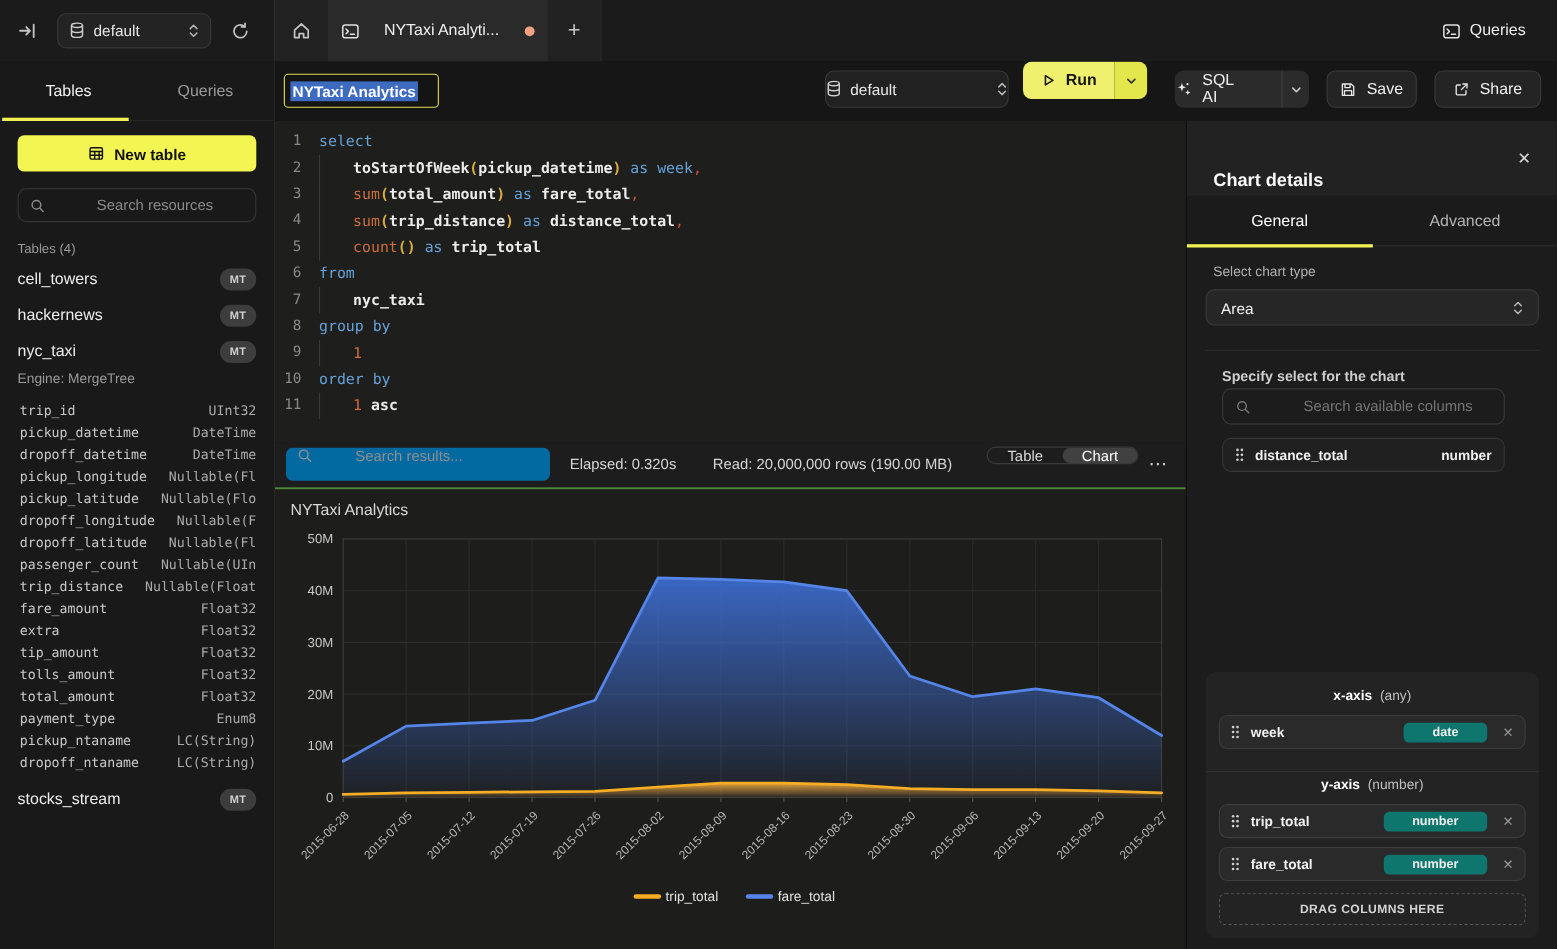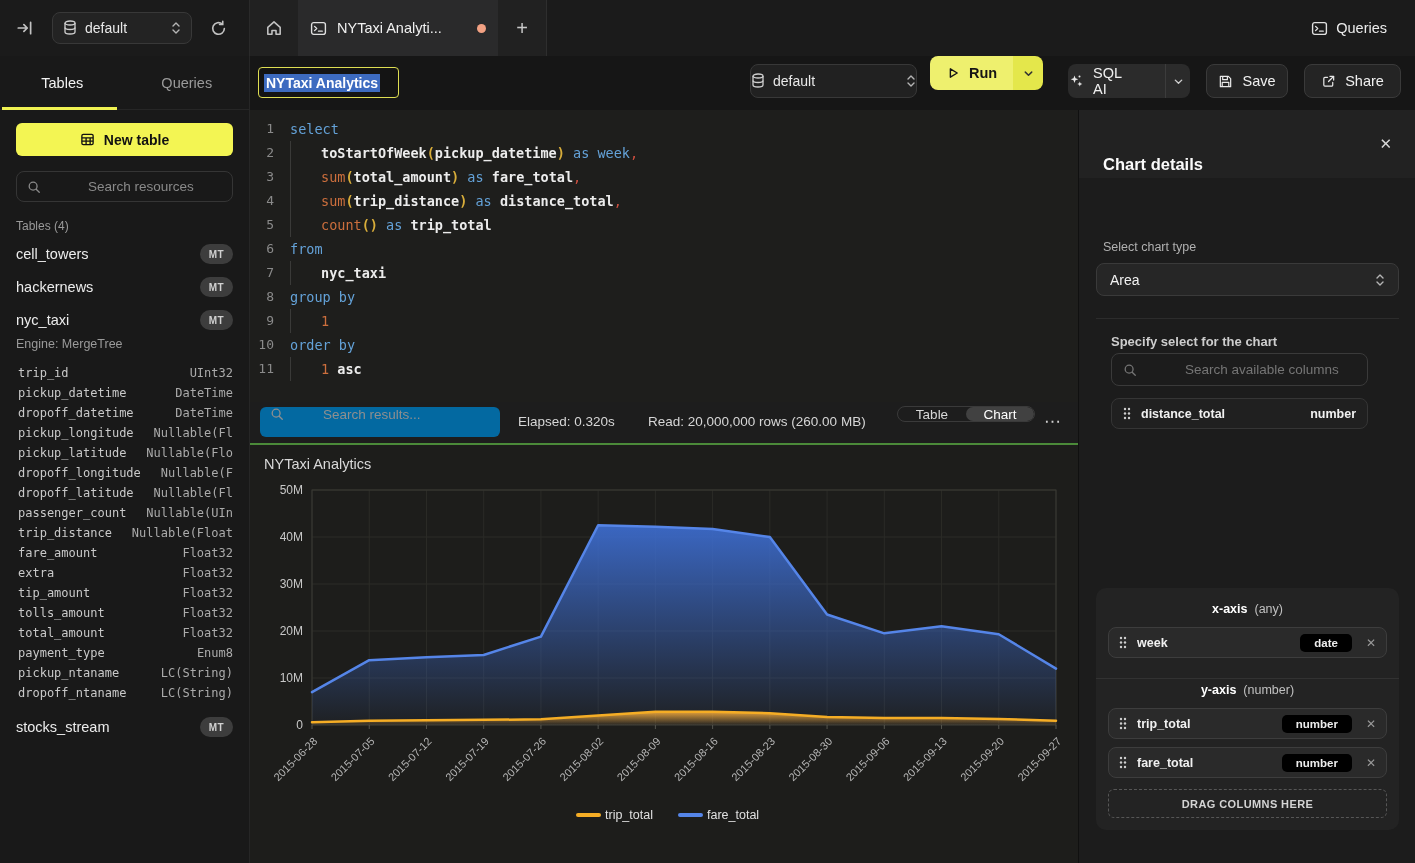--- a/index.html
+++ b/index.html
@@ -14,21 +14,21 @@
   .topbar-left { left:0; top:0; width:250px; height:56px; background:#1b1b1b; border-right:1px solid #2a2a2a; }
   .icon-btn { display:flex; align-items:center; justify-content:center; color:#c2c2c2; background:none; border:none; cursor:pointer; }
   .collapse-btn { position:absolute; left:14px; top:18px; width:22px; height:20px; }
   .dbsel { position:absolute; display:flex; align-items:center; gap:8px; background:#232323; border:1px solid #383838; border-radius:8px; color:#e8e8e8; font-size:14px; cursor:pointer; }
   .dbsel-top { left:52px; top:12px; width:140px; height:32px; padding:0 10px; }
   .dbsel .grow { flex:1; text-align:left; }
   .refresh-btn { position:absolute; left:206px; top:17px; width:24px; height:22px; }
 
   .tabstrip { left:250px; top:0; width:297px; height:56px; background:#212121; border-right:1px solid #2e2e2e; display:flex; }
   .home-btn { width:48px; height:56px; }
-  .tab { width:200px; height:56px; background:#2a2a2b; display:flex; align-items:center; gap:10px; padding:0 12px; cursor:pointer; }
+  .tab { width:200px; height:56px; background:#2a2a2b; display:flex; align-items:center; gap:22px; padding:0 12px; cursor:pointer; }
   .tab-title { font-size:14.5px; color:#f0f0f0; white-space:nowrap; overflow:hidden; flex:1; }
   .dirty-dot { width:9px; height:9px; border-radius:50%; background:#f2a183; flex:none; }
   .plus-btn { width:48px; height:56px; font-size:20px; color:#c8c8c8; }
   .topbar-rest { left:547px; top:0; width:868px; height:56px; background:#1b1b1b; }
   .queries-btn { position:absolute; right:28px; top:14px; height:28px; display:flex; align-items:center; gap:8px; background:none; border:none; color:#ececec; font-size:14.5px; cursor:pointer; }
 
   
   .sidebar { left:0; top:56px; width:250px; height:807px; background:#191919; border-right:1px solid #262626; }
   .side-tabs { position:absolute; left:0; top:0; width:249px; height:54px; display:flex; border-bottom:1px solid #262626; }
   .side-tab { flex:1; display:flex; align-items:center; justify-content:center; font-size:14.5px; color:#9a9a9a; cursor:pointer; position:relative; }
@@ -112,26 +112,26 @@
   .dp-dropdown .grow { flex:1; }
   .dp-divider { position:absolute; left:17px; top:208px; width:303px; height:1px; background:#2c2c2c; }
   .dp-label2 { position:absolute; left:32px; top:224px; font-size:13px; color:#cdcdcd; font-weight:600; }
   .dp-search { position:absolute; left:32px; top:243px; width:257px; height:33px; border:1px solid #3a3a3a; border-radius:8px; display:flex; align-items:center; gap:9px; padding:0 11px; color:#7a7a7a; }
   .dp-search input { background:transparent; border:none; width:100%; color:#cfcfcf; font-size:13.5px; font-family:"Liberation Sans",sans-serif; }
   .dp-search input::placeholder { color:#757575; }
   .col-item { display:flex; align-items:center; gap:10px; height:31px; background:#202020; border:1px solid #353535; border-radius:8px; padding:0 11px; cursor:grab; }
   .col-item .nm { flex:1; font-size:12.5px; font-weight:bold; color:#f0f0f0; }
   .col-item .tp { font-size:12.5px; font-weight:bold; color:#f0f0f0; }
   .avail-item { position:absolute; left:32px; top:288px; width:257px; }
-  .axes-card { position:absolute; left:17px; top:478px; width:303px; background:#232323; border-radius:10px; padding:10px 12px 12px; }
+  .axes-card { position:absolute; left:17px; top:501px; width:303px; background:#232323; border-radius:10px; padding:10px 12px 12px; }
   .axis-title { text-align:center; font-size:12.5px; color:#fff; font-weight:bold; margin-top:4px; }
   .axis-title .hint { color:#c0c0c0; font-weight:normal; }
   .axis-item { display:flex; align-items:center; gap:10px; height:31px; background:#2a2a2a; border:1px solid #3d3d3d; border-radius:8px; padding:0 10px; margin-top:11px; cursor:grab; }
   .axis-item .nm { flex:1; font-size:12.5px; font-weight:bold; color:#f0f0f0; }
-  .type-pill { background:#000000; border-radius:5px; padding:3px 14px; font-size:11.5px; font-weight:bold; color:#ededed;margin-left:25px; }
+  .type-pill { background:#0f766e; border-radius:5px; padding:3px 26px; font-size:11.5px; font-weight:bold; color:#ededed;margin-left:25px; }
   .axis-x-btn { color:#9a9a9a; font-size:12px; margin-left:4px; cursor:pointer; }
   .card-split { height:1px; background:#323232; margin:20px -12px 4px; }
   .drop-zone { margin-top:11px; height:29px; border:1.5px dashed #565656; border-radius:6px; display:flex; align-items:center; justify-content:center; font-size:11px; font-weight:bold; color:#d4d4d4; letter-spacing:.4px; }
   .grip { color:#cfcfcf; flex:none; }
 </style>
 </head>
 <body>
 
 <header class="abs topbar-left">
   <button class="icon-btn collapse-btn">
@@ -449,21 +449,21 @@
   <div class="res-search">
     <span>
       <svg width="14" height="14" viewBox="0 0 16 16" fill="none" stroke="#8f8f8f" stroke-width="1.5">
           <circle cx="7" cy="7" r="4.5"></circle>
           <path d="M10.5 10.5 L14 14" stroke-linecap="round"></path>
         </svg>
     </span>
     <input placeholder="Search results..." style="">
   </div>
   <span class="stat stat-elapsed">Elapsed: 0.320s</span>
-  <span class="stat stat-read">Read: 20,000,000 rows (260.00 MB)</span>
+  <span class="stat stat-read">Read: 20,000,000 rows (190.00 MB)</span>
   <div class="view-toggle">
     <div class="vt-item">Table</div>
     <div class="vt-item active">Chart</div>
   </div>
   <span class="more-btn">⋯</span>
 </section>
 
 <div class="abs success-line"></div>
 
 <section class="abs chart-panel">
@@ -547,20 +547,24 @@
         <text x="457" y="374" class="legend-text">fare_total</text>
       </g>
     </svg>
 </section>
 
 <aside class="abs details">
   <div class="dp-header">
     <span class="dp-title">Chart details</span>
     <span class="dp-close">✕</span>
   </div>
+  <div class="dp-tabs">
+    <div class="dp-tab active">General</div>
+    <div class="dp-tab">Advanced</div>
+  </div>
   <div class="dp-label" style="left:24px; top:130px;">Select chart type</div>
   <div class="dp-dropdown">
     <span class="grow">Area</span>
     <span>
       <svg width="10" height="14" viewBox="0 0 10 14" fill="none" stroke="#b5b5b5" stroke-width="1.4" stroke-linecap="round" stroke-linejoin="round">
           <path d="M2 5 L5 2 L8 5"></path>
           <path d="M2 9 L5 12 L8 9"></path>
         </svg>
     </span>
   </div>

